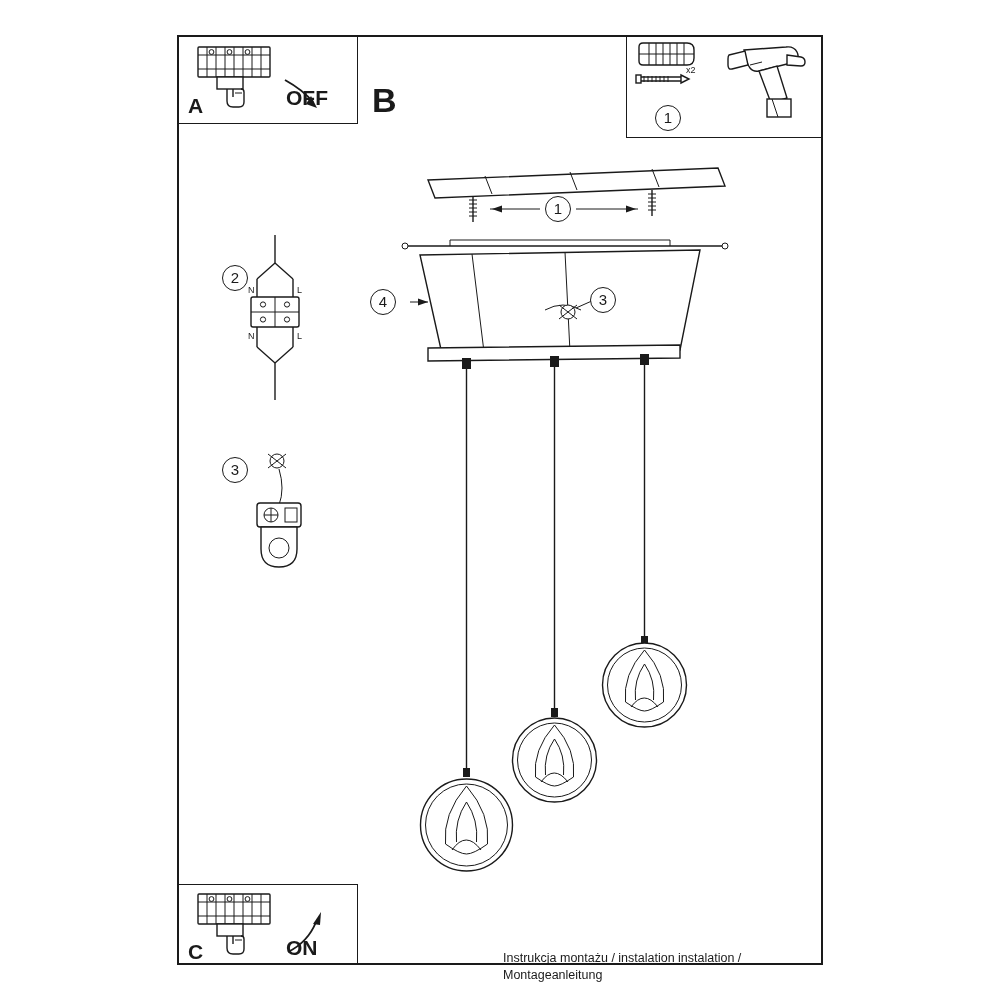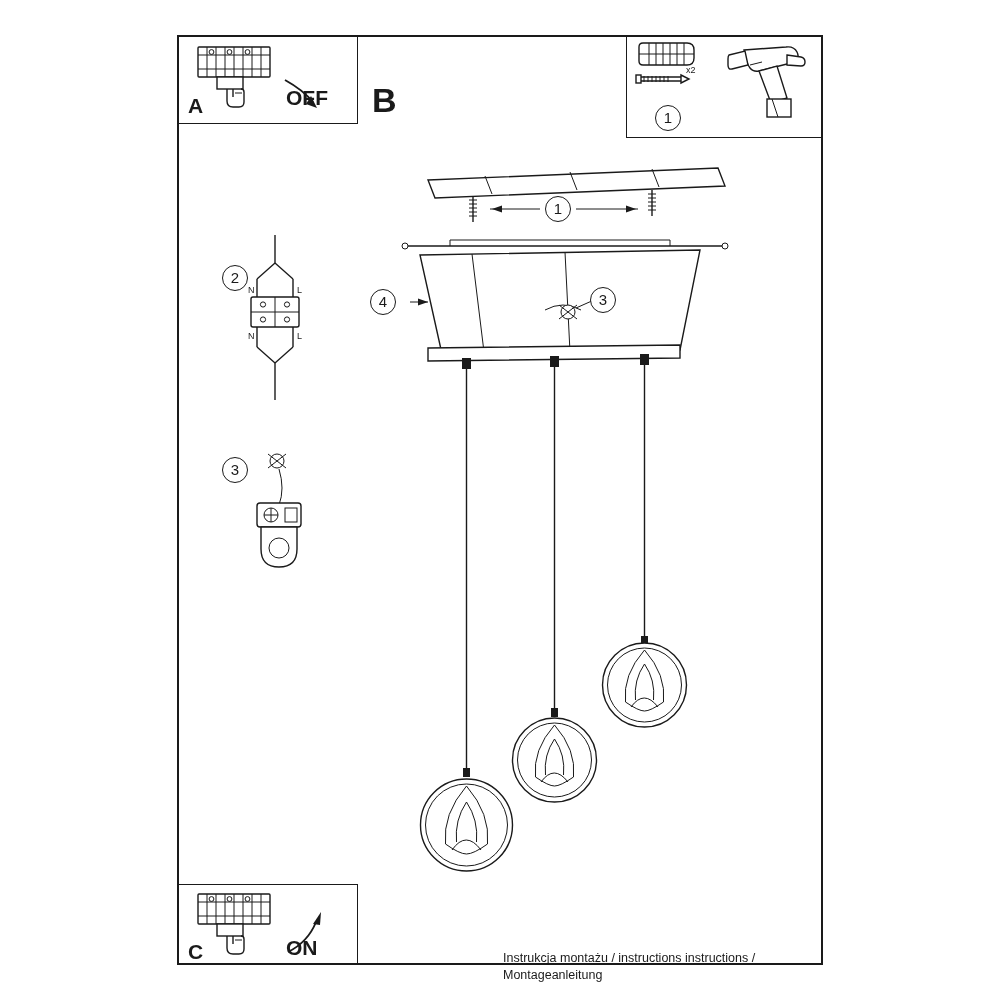--- a/index.html
+++ b/index.html
@@ -323,17 +323,17 @@
       <path class="s-thin" d="M264.5,514 q-11,16 -9,36 M264.5,514 q11,16 9,36"></path>
       <path class="s-thin" d="M251,557 q13,-18 27,0"></path>
     </g>
   </svg>
 
   <div class="callout" style="left:545px; top:196px;">1</div>
   <div class="callout" style="left:590px; top:287px;">3</div>
   <div class="callout" style="left:370px; top:289px;">4</div>
 
   <div class="footer" style="left:503px; top:933px; width:320px;">
-    <div>Instrukcja montażu / instructions instructions / Montageanleitung</div>
+    <div>Instrukcja montażu / instalation instalation / Montageanleitung</div>
     
   </div>
 
 </div>
 
 </body></html>

